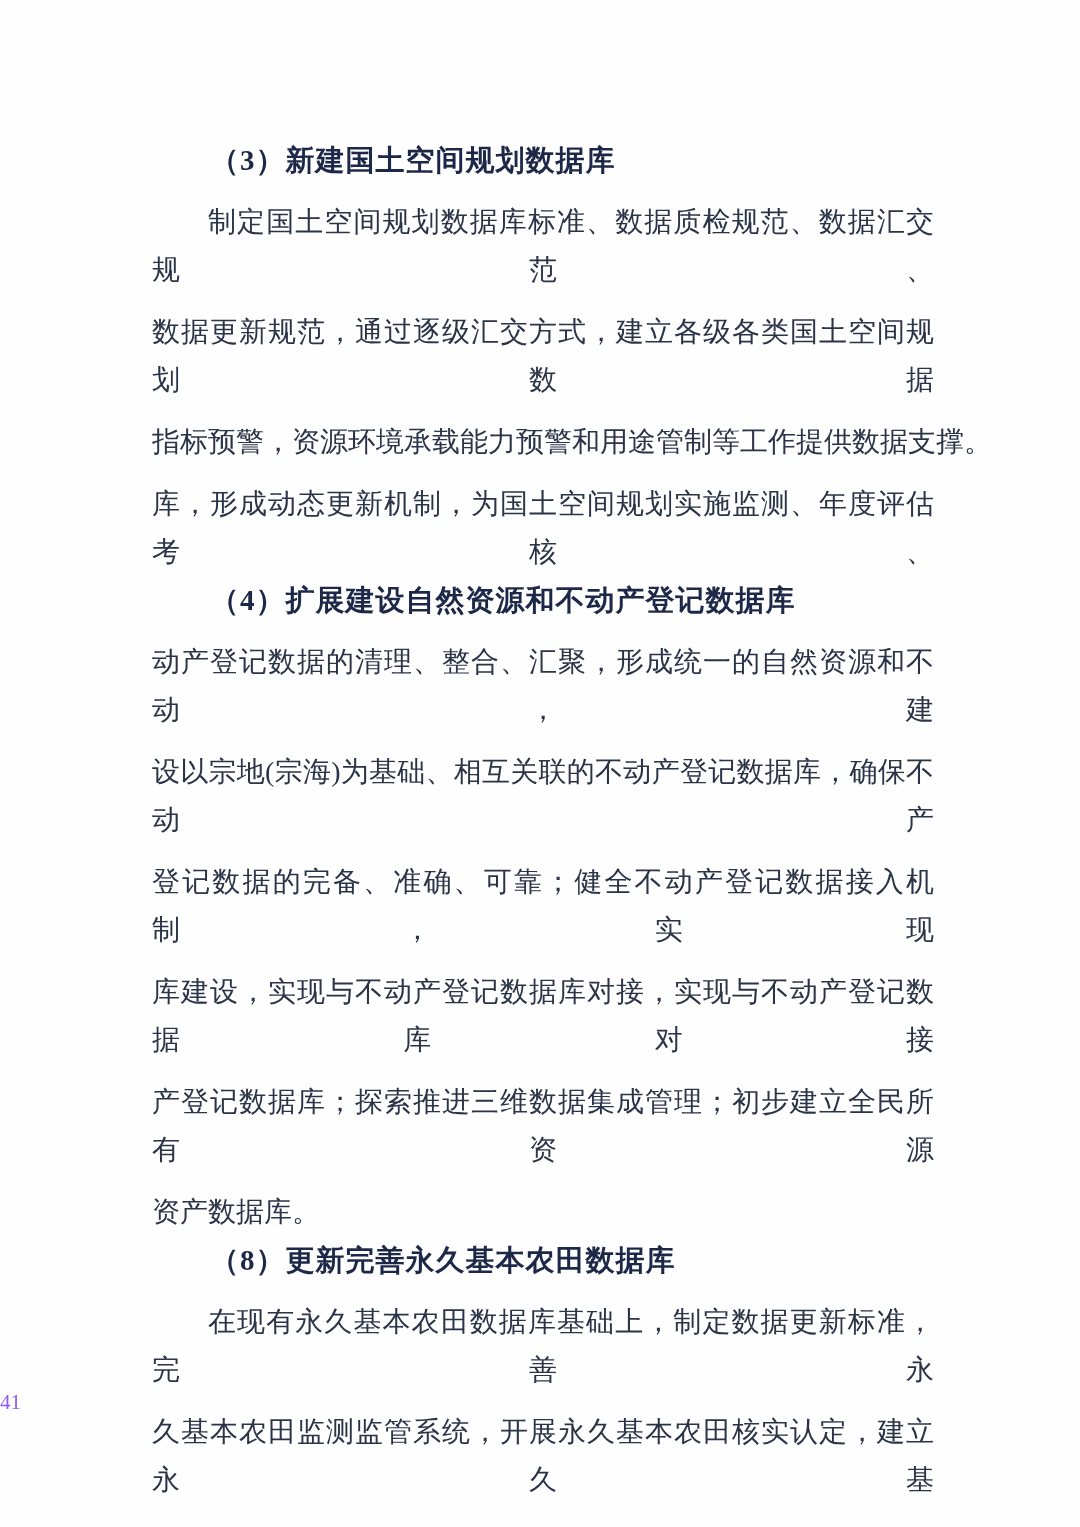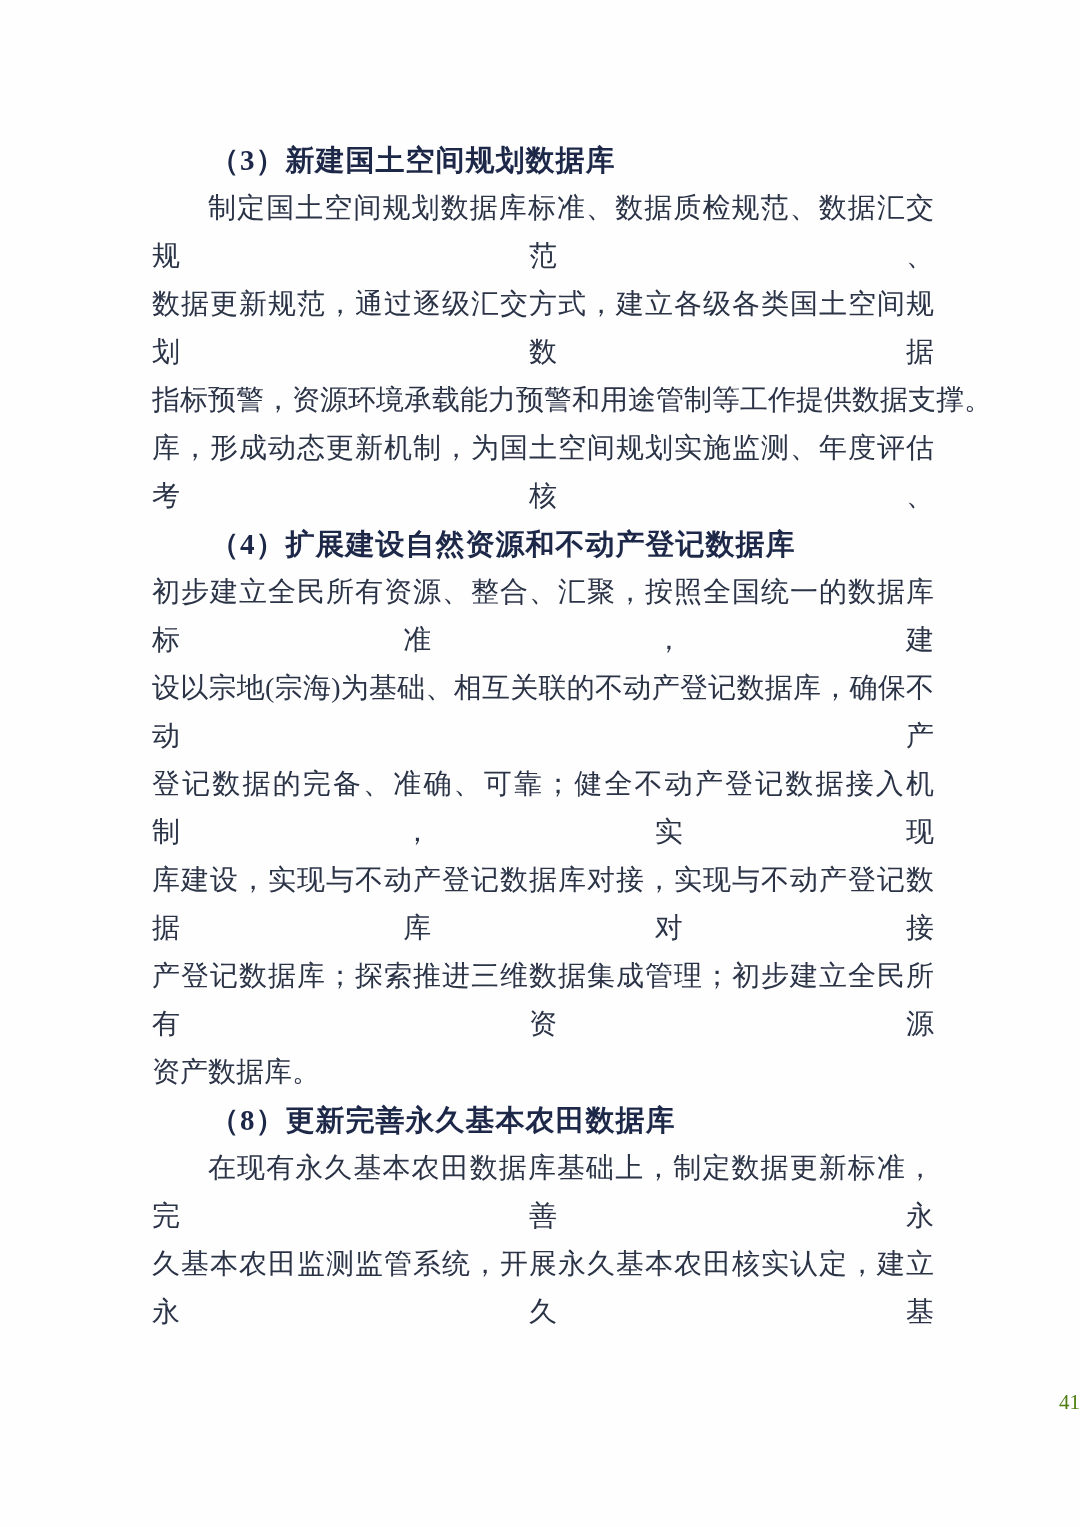--- a/index.html
+++ b/index.html
@@ -27,53 +27,54 @@
     line-height: 48px;
     color: #1d2849;
     text-indent: 2em;
     letter-spacing: 1px;
   }
   .line {
     font-size: 28px;
     line-height: 48px;
     color: #2b3347;
     white-space: nowrap;
+    margin-top: 14px;
   }
   .line.fill {
     white-space: normal;
     text-align: justify;
     text-align-last: justify;
   }
   .line.first {
     text-indent: 2em;
   }
   .page-number {
     position: absolute;
     top: 1390px;
     left: 0;
     width: 100%;
-    text-align: right;
+    text-align: left;
     font-size: 21px;
-    color: #4d7c0f;
+    color: #8b5cf6;
   }
 </style>
 </head>
 <body>
 
 <div class="page">
   <div class="content">
 
     <div class="heading">（3）新建国土空间规划数据库</div>
     <div class="line fill first">制定国土空间规划数据库标准、数据质检规范、数据汇交规范、</div>
     <div class="line fill">数据更新规范，通过逐级汇交方式，建立各级各类国土空间规划数据</div>
     <div class="line">指标预警，资源环境承载能力预警和用途管制等工作提供数据支撑。</div>
     <div class="line fill">库，形成动态更新机制，为国土空间规划实施监测、年度评估考核、</div>
 
     <div class="heading">（4）扩展建设自然资源和不动产登记数据库</div>
-    <div class="line fill">初步建立全民所有资源、整合、汇聚，按照全国统一的数据库标准，建</div>
+    <div class="line fill">动产登记数据的清理、整合、汇聚，形成统一的自然资源和不动，建</div>
     <div class="line fill">设以宗地(宗海)为基础、相互关联的不动产登记数据库，确保不动产</div>
     <div class="line fill">登记数据的完备、准确、可靠；健全不动产登记数据接入机制，实现</div>
     <div class="line fill">库建设，实现与不动产登记数据库对接，实现与不动产登记数据库对接</div>
     <div class="line fill">产登记数据库；探索推进三维数据集成管理；初步建立全民所有资源</div>
     <div class="line">资产数据库。</div>
 
     <div class="heading">（8）更新完善永久基本农田数据库</div>
     <div class="line fill first">在现有永久基本农田数据库基础上，制定数据更新标准，完善永</div>
     <div class="line fill">久基本农田监测监管系统，开展永久基本农田核实认定，建立永久基</div>
 

